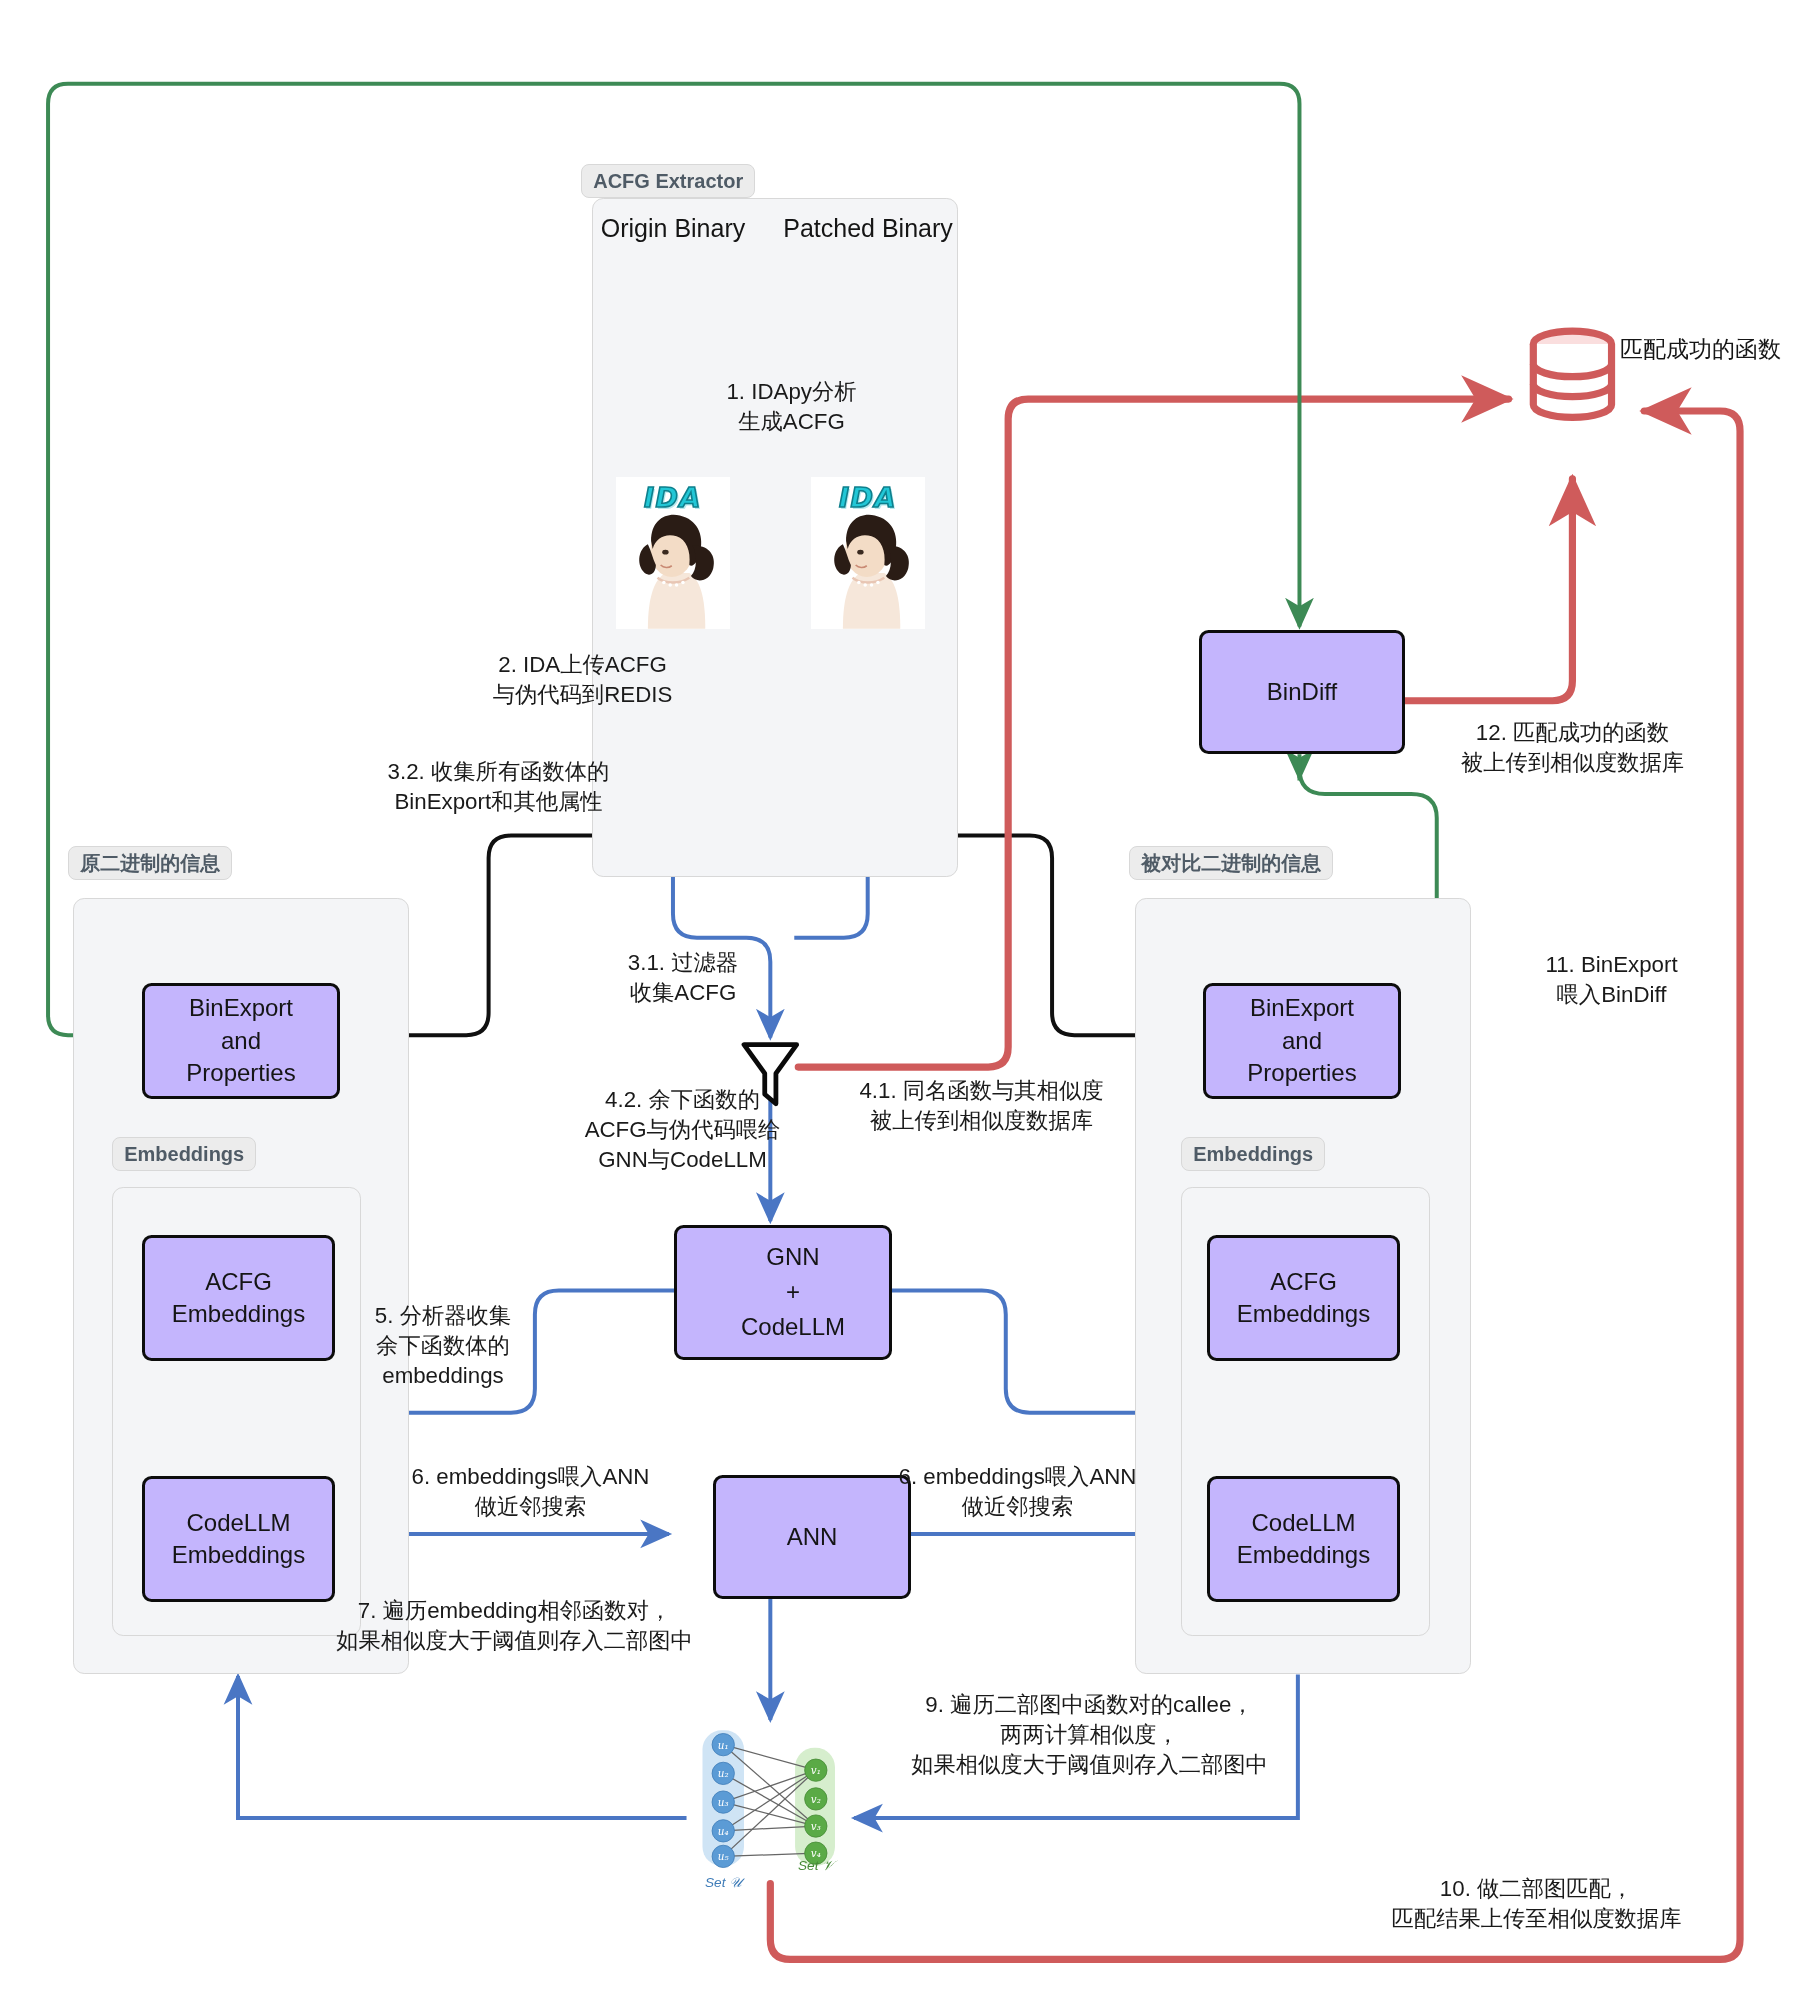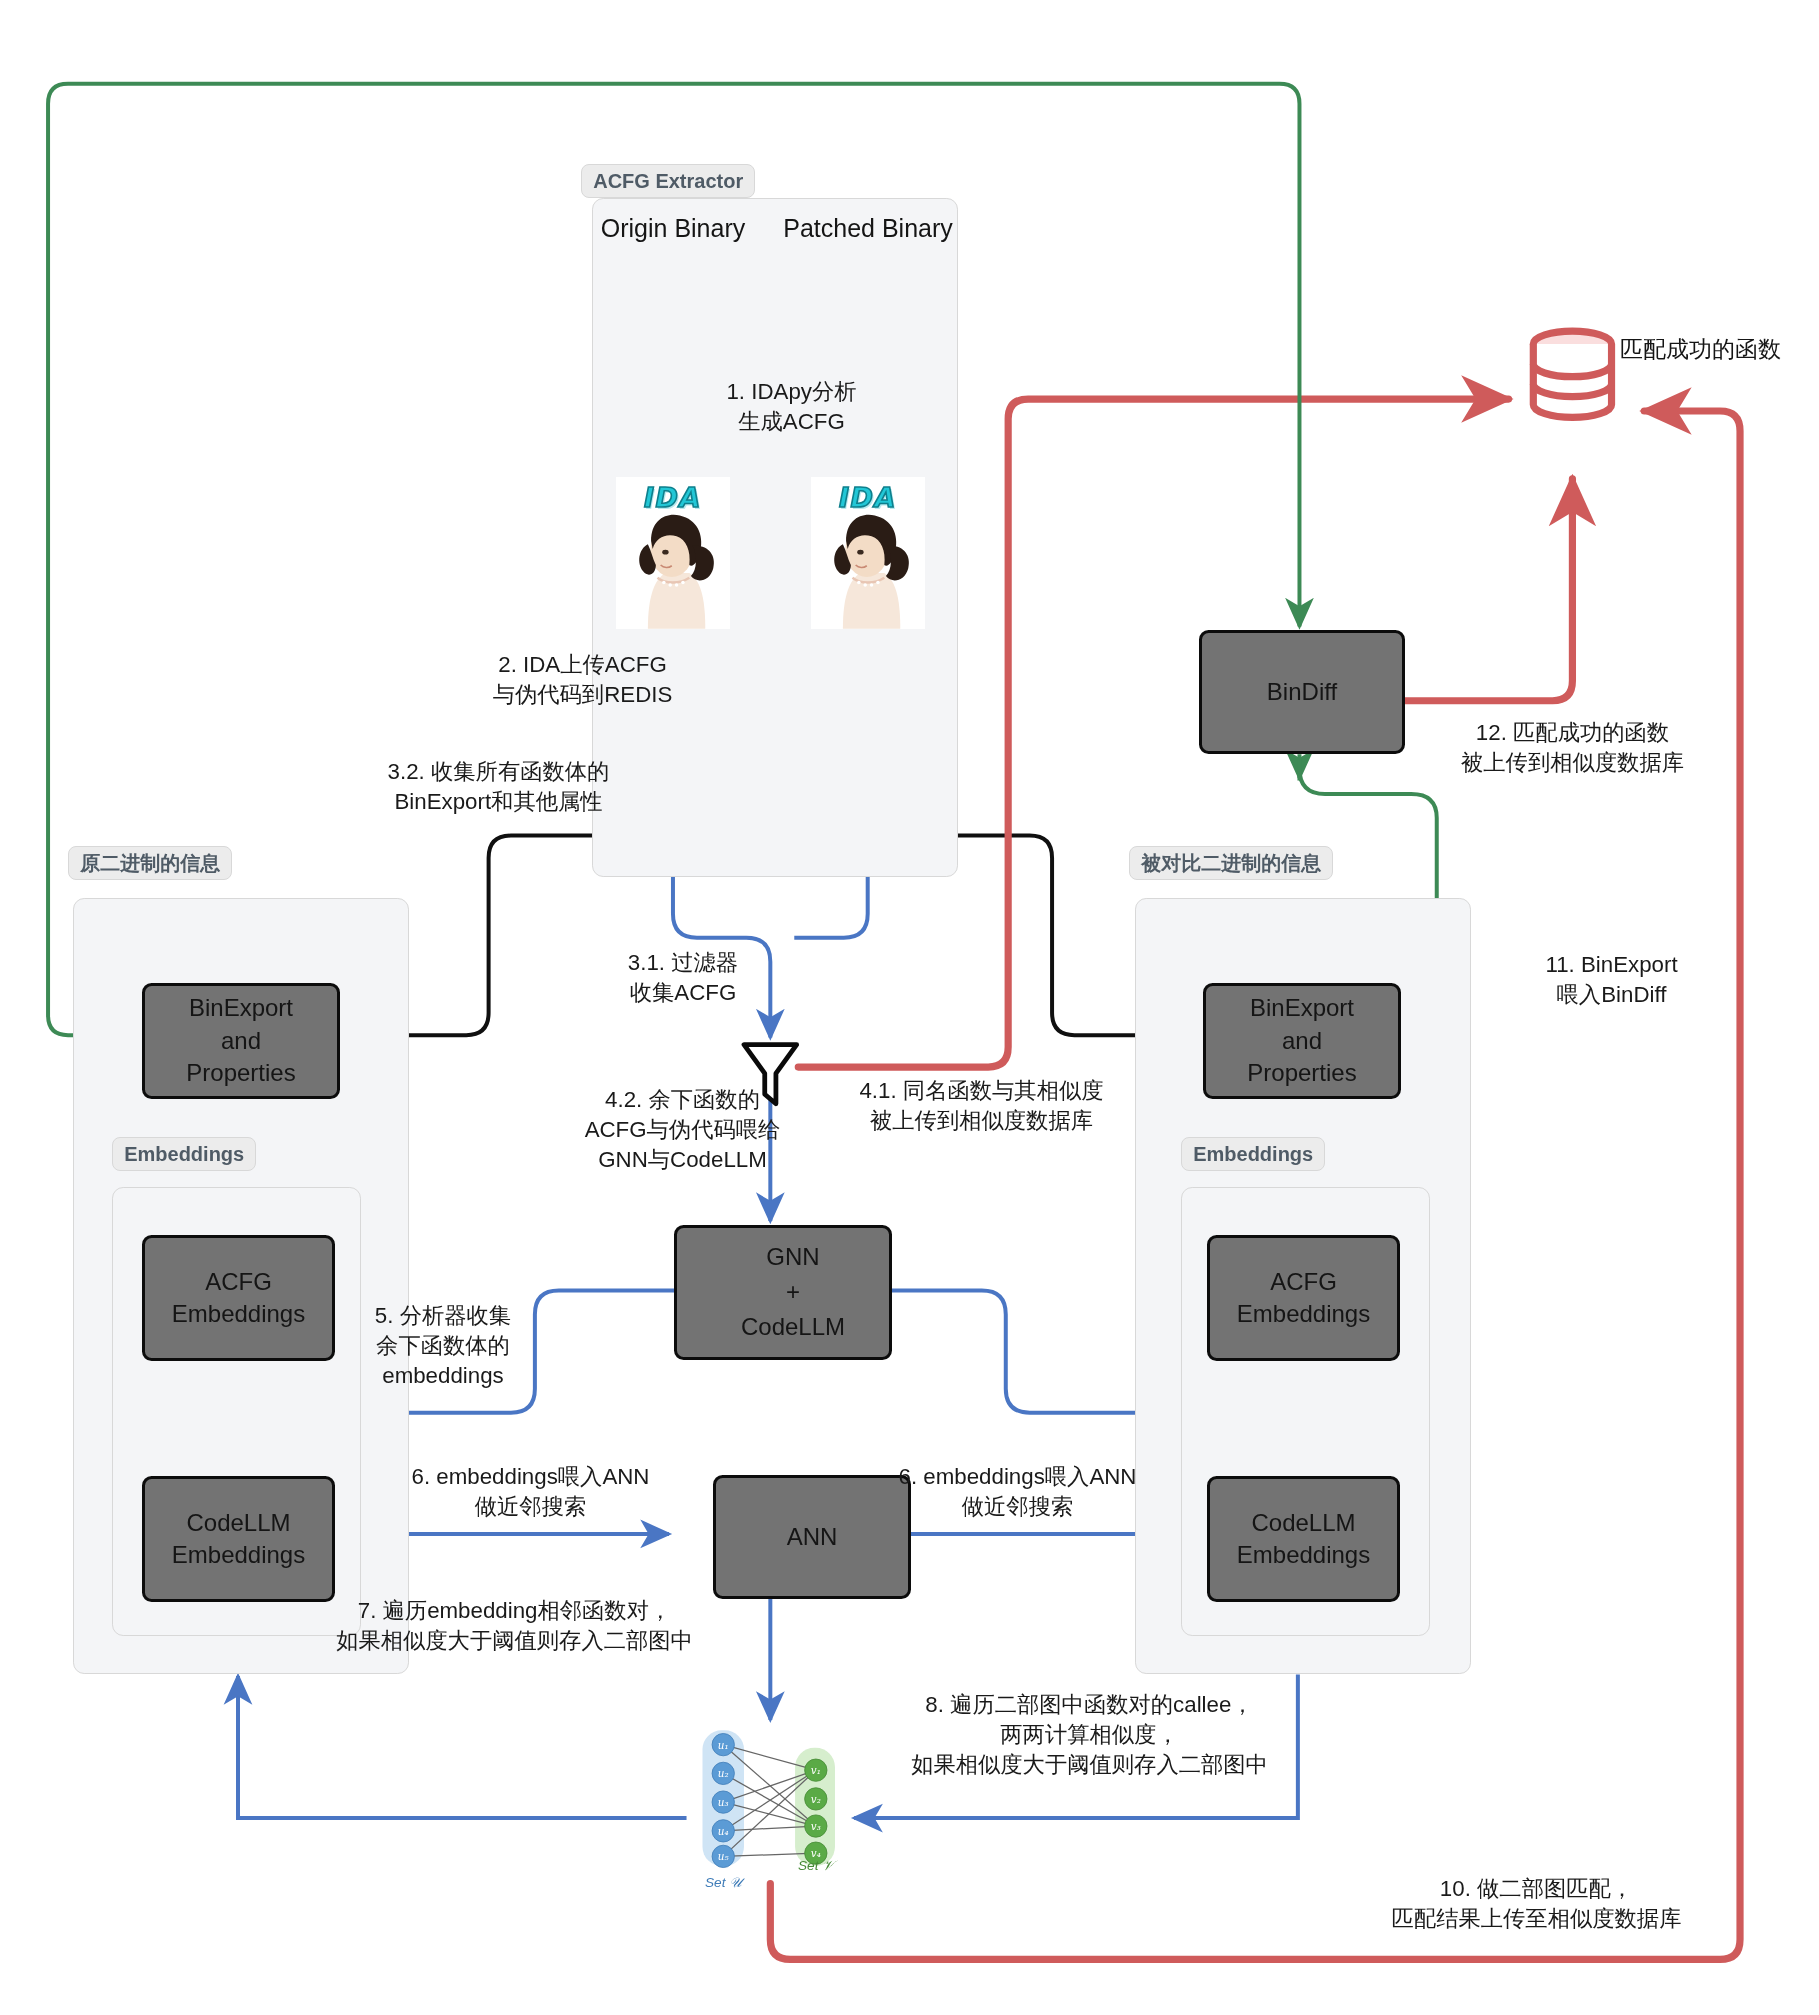--- a/index.html
+++ b/index.html
@@ -8,21 +8,21 @@
        color:#1a1a1a;overflow:hidden;}
   #svglayer{position:absolute;left:0;top:0;width:1820px;height:2016px;}
 
   
   .panel{position:absolute;border:1.6px solid #d8d8d8;border-radius:11.2px;background:#f4f5f7;}
   .panel-title{position:absolute;border:1.6px solid #d8d8d8;border-radius:8px;
     background:#ececec;color:#4f5b66;font-weight:bold;padding:4.8px 11.2px;
     font-size:20px;line-height:1.1;white-space:nowrap;}
 
   
-  .node{position:absolute;background:#737373;border:3.2px solid #0c0c0c;border-radius:9.6px;
+  .node{position:absolute;background:#c4b5fd;border:3.2px solid #0c0c0c;border-radius:9.6px;
     display:flex;align-items:center;justify-content:center;text-align:center;
     font-size:24px;line-height:1.35;color:#151515;}
 
   
   .lbl{position:absolute;font-size:22.3px;line-height:1.35;color:#1a1a1a;text-align:center;
     white-space:pre-line;}
 
   
   .cap{position:absolute;font-size:25px;color:#151515;text-align:center;white-space:nowrap;}
 
@@ -352,21 +352,21 @@
 
 <div class="lbl" style="left:383px;top:1462px;width:295px;">6. embeddings喂入ANN
 做近邻搜索</div>
 
 <div class="lbl" style="left:870px;top:1462px;width:295px;">6. embeddings喂入ANN
 做近邻搜索</div>
 
 <div class="lbl" style="left:335px;top:1596px;width:359px;">7. 遍历embedding相邻函数对，
 如果相似度大于阈值则存入二部图中</div>
 
-<div class="lbl" style="left:886px;top:1690px;width:407px;">8. 遍历二部图中函数对的callee，
+<div class="lbl" style="left:886px;top:1690px;width:407px;">9. 遍历二部图中函数对的callee，
 两两计算相似度，
 如果相似度大于阈值则存入二部图中</div>
 
 <div class="lbl" style="left:1361px;top:1874px;width:351px;">10. 做二部图匹配，
 匹配结果上传至相似度数据库</div>
 
 <div class="lbl" style="left:1508px;top:950px;width:207px;">11. BinExport
 喂入BinDiff</div>
 
 <div class="lbl" style="left:1429px;top:718px;width:287px;">12. 匹配成功的函数

